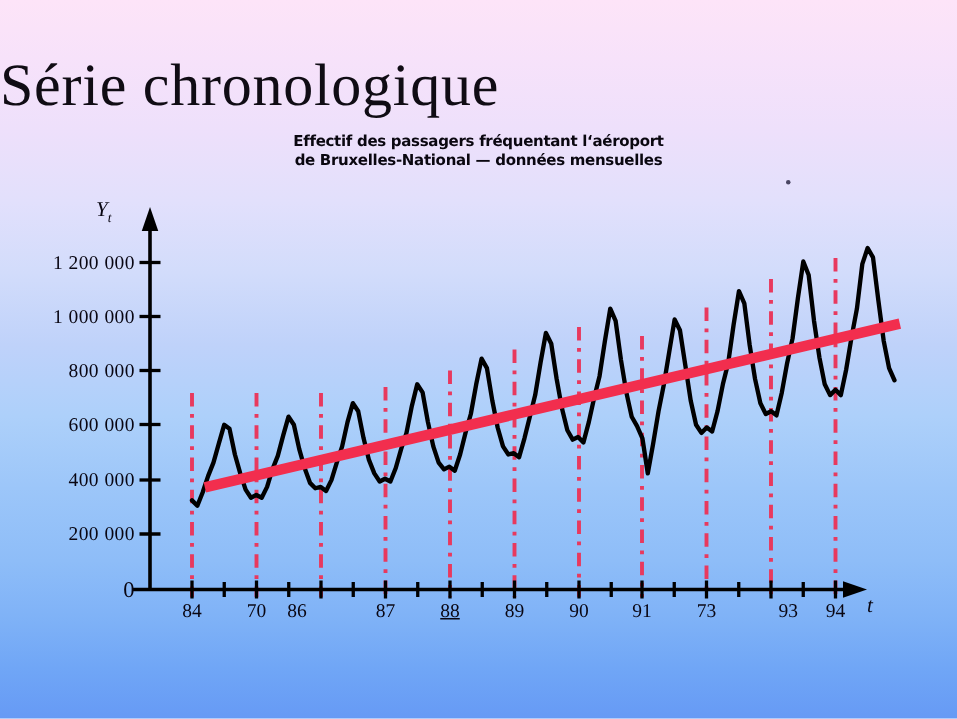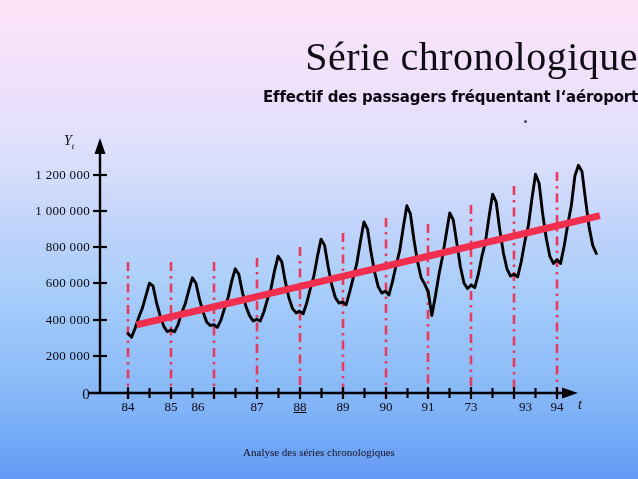--- a/index.html
+++ b/index.html
@@ -31,36 +31,36 @@
         #669af5 100%);
     overflow: hidden;
   }
 
   
   #title {
     position: absolute;
     left: 0;
     top: 36px;
     width: 638px;
-    text-align: right;
+    text-align: left;
     font-family: "Liberation Serif", serif;
     font-size: 40px;
     font-weight: 400;
     color: #100c14;
     letter-spacing: 0.5px;
     line-height: 1.05;
   }
   #subtitle {
     position: absolute;
     left: 0;
     top: 88px;
     width: 638px;
-    text-align: right;
+    text-align: center;
     font-family: "DejaVu Sans", sans-serif;
-    font-size: 15px;
+    font-size: 10px;
     font-weight: bold;
     color: #0a0710;
     line-height: 1.32;
     letter-spacing: -0.2px;
   }
   #subtitle .line { display: block; white-space: nowrap; }
 
   
   #caption {
     position: absolute;
@@ -126,20 +126,21 @@
 </style>
 </head>
 <body>
 
 <div id="slide">
 
   <div id="title">Série chronologique</div>
 
   <div id="subtitle">
     <span class="line">Effectif des passagers fréquentant l‘aéroport</span>
+    <span class="line">de Bruxelles-National — données mensuelles</span>
   </div>
 
   <div class="dot-artifact" style="left:524px; top:120px; width:3px; height:3px;"></div>
 
   <div id="chart">
 
     <svg id="chart-svg" width="638" height="479" viewBox="0 0 638 479" style="position:absolute; left:0; top:0;">
 
       <g id="year-markers" stroke="#E8395E" stroke-width="2.6" stroke-dasharray="9,5,2.5,5" stroke-linecap="butt">
         <line x1="128" y1="262" x2="128" y2="398"></line>
@@ -207,26 +208,25 @@
 
     <div class="ylabel" style="left:-8px; top:167px; width:98px;">1 200 000</div>
     <div class="ylabel" style="left:-8px; top:203px; width:98px;">1 000 000</div>
     <div class="ylabel" style="left:-8px; top:239px; width:98px;">800 000</div>
     <div class="ylabel" style="left:-8px; top:275px; width:98px;">600 000</div>
     <div class="ylabel" style="left:-8px; top:312px; width:98px;">400 000</div>
     <div class="ylabel" style="left:-8px; top:348px; width:98px;">200 000</div>
     <div class="ylabel" style="left:-8px; top:386px; width:98px; font-size:15px;">0</div>
 
     <div class="xlabel" style="left:110px; top:399px; width:36px;">84</div>
-    <div class="xlabel" style="left:153px; top:399px; width:36px;">85</div>
+    <div class="xlabel" style="left:153px; top:399px; width:36px;">70</div>
     <div class="xlabel" style="left:180px; top:399px; width:36px;">86</div>
     <div class="xlabel" style="left:239px; top:399px; width:36px;">87</div>
     <div class="xlabel" style="left:282px; top:399px; width:36px;text-decoration:underline;">88</div>
     <div class="xlabel" style="left:325px; top:399px; width:36px;">89</div>
     <div class="xlabel" style="left:368px; top:399px; width:36px;">90</div>
     <div class="xlabel" style="left:410px; top:399px; width:36px;">91</div>
     <div class="xlabel" style="left:453px; top:399px; width:36px;">73</div>
     <div class="xlabel" style="left:496px; top:399px; width:36px;text-align:right;">93</div>
     <div class="xlabel" style="left:539px; top:399px; width:36px;">94</div>
   </div>
 
-  <div id="caption">Analyse des séries chronologiques</div>
 </div>
 
 </body></html>

